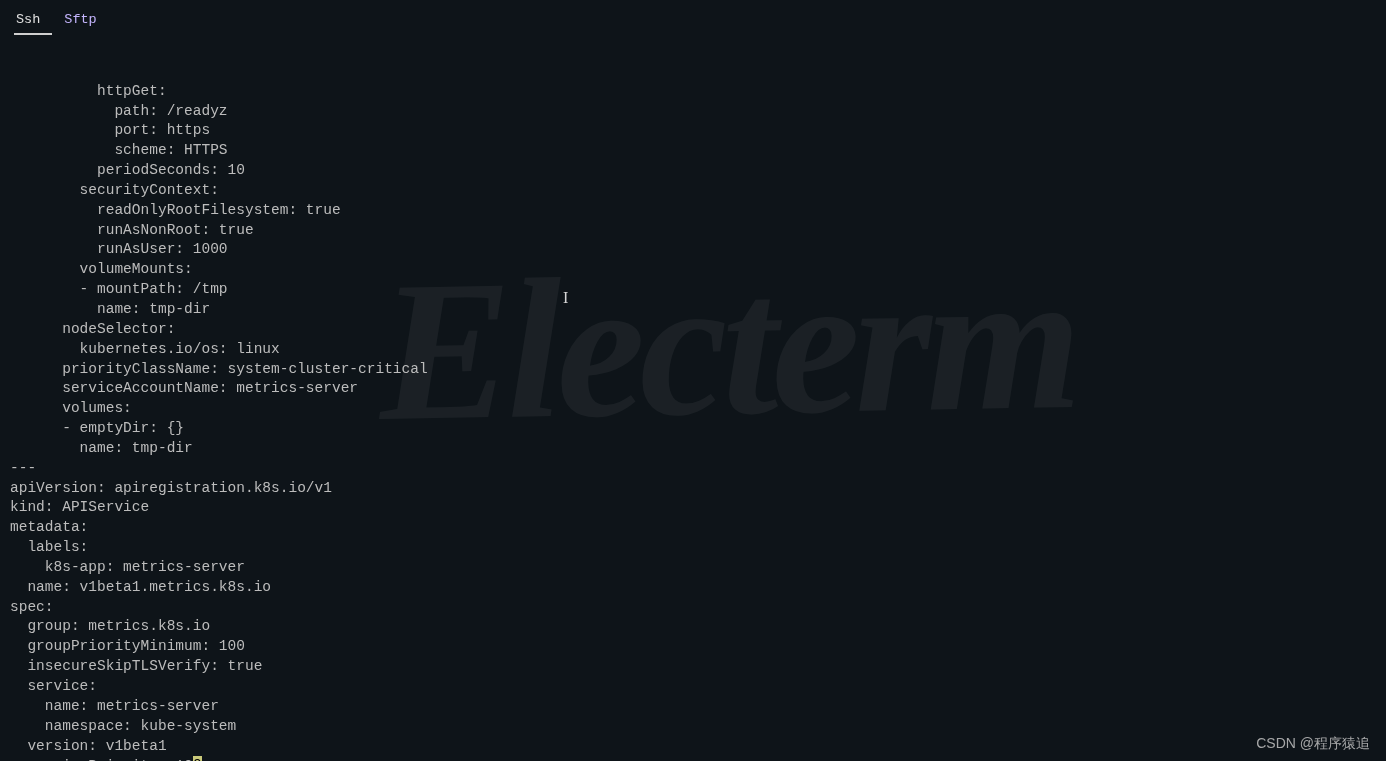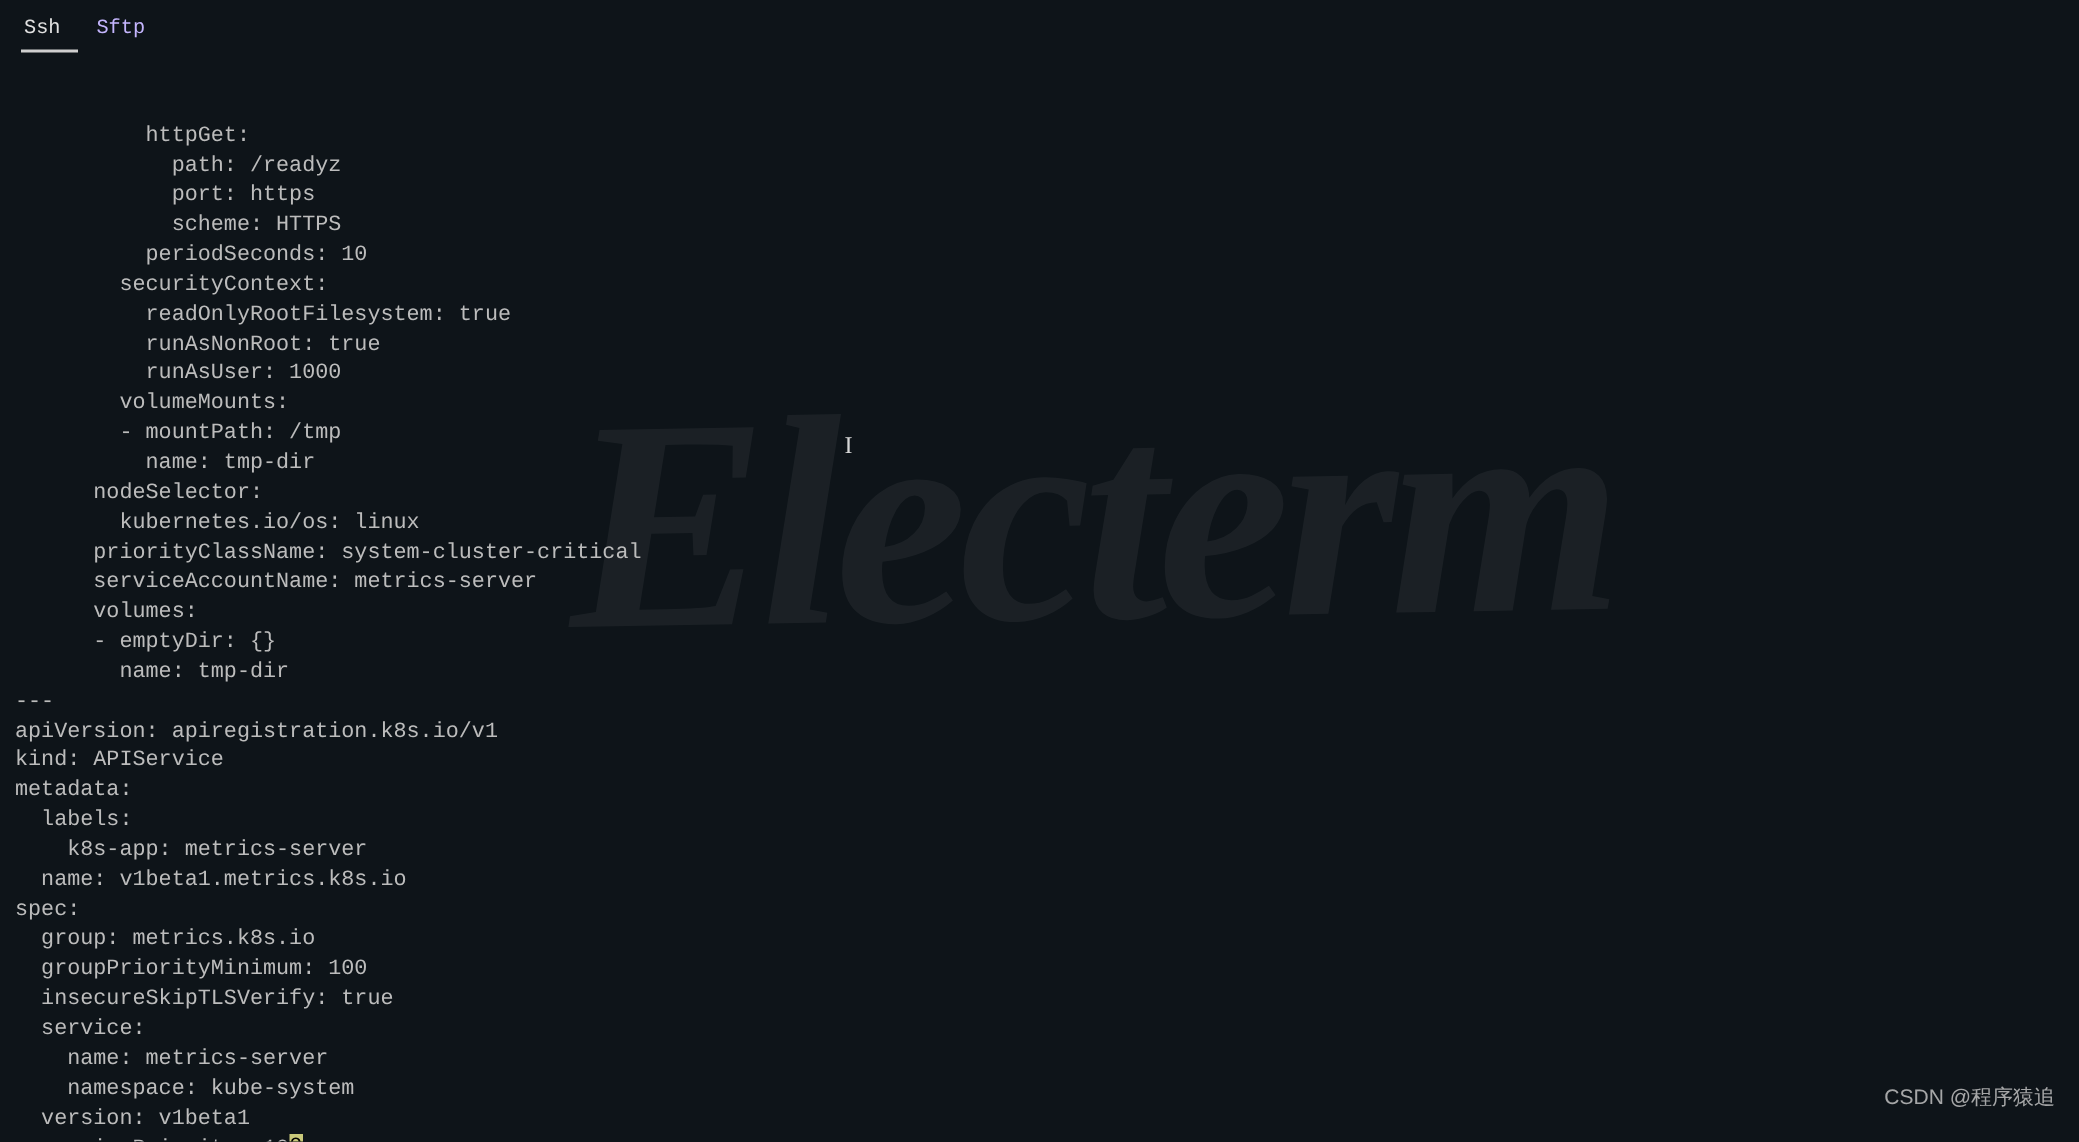--- a/index.html
+++ b/index.html
@@ -76,21 +76,21 @@
       font-size: 200px;
       font-style: italic;
       font-weight: bold;
       letter-spacing: -6px;
       color: #fff;
       pointer-events: none;
       transform: rotate(-1deg);
     }
     .watermark-text {
       position: absolute;
-      bottom: 20px;
+      bottom: 8px;
       right: 16px;
       color: #c0c0c0;
       font-size: 14px;
       font-family: Arial, sans-serif;
       opacity: 0.85;
     }
   </style>
 </head>
 <body>
 

